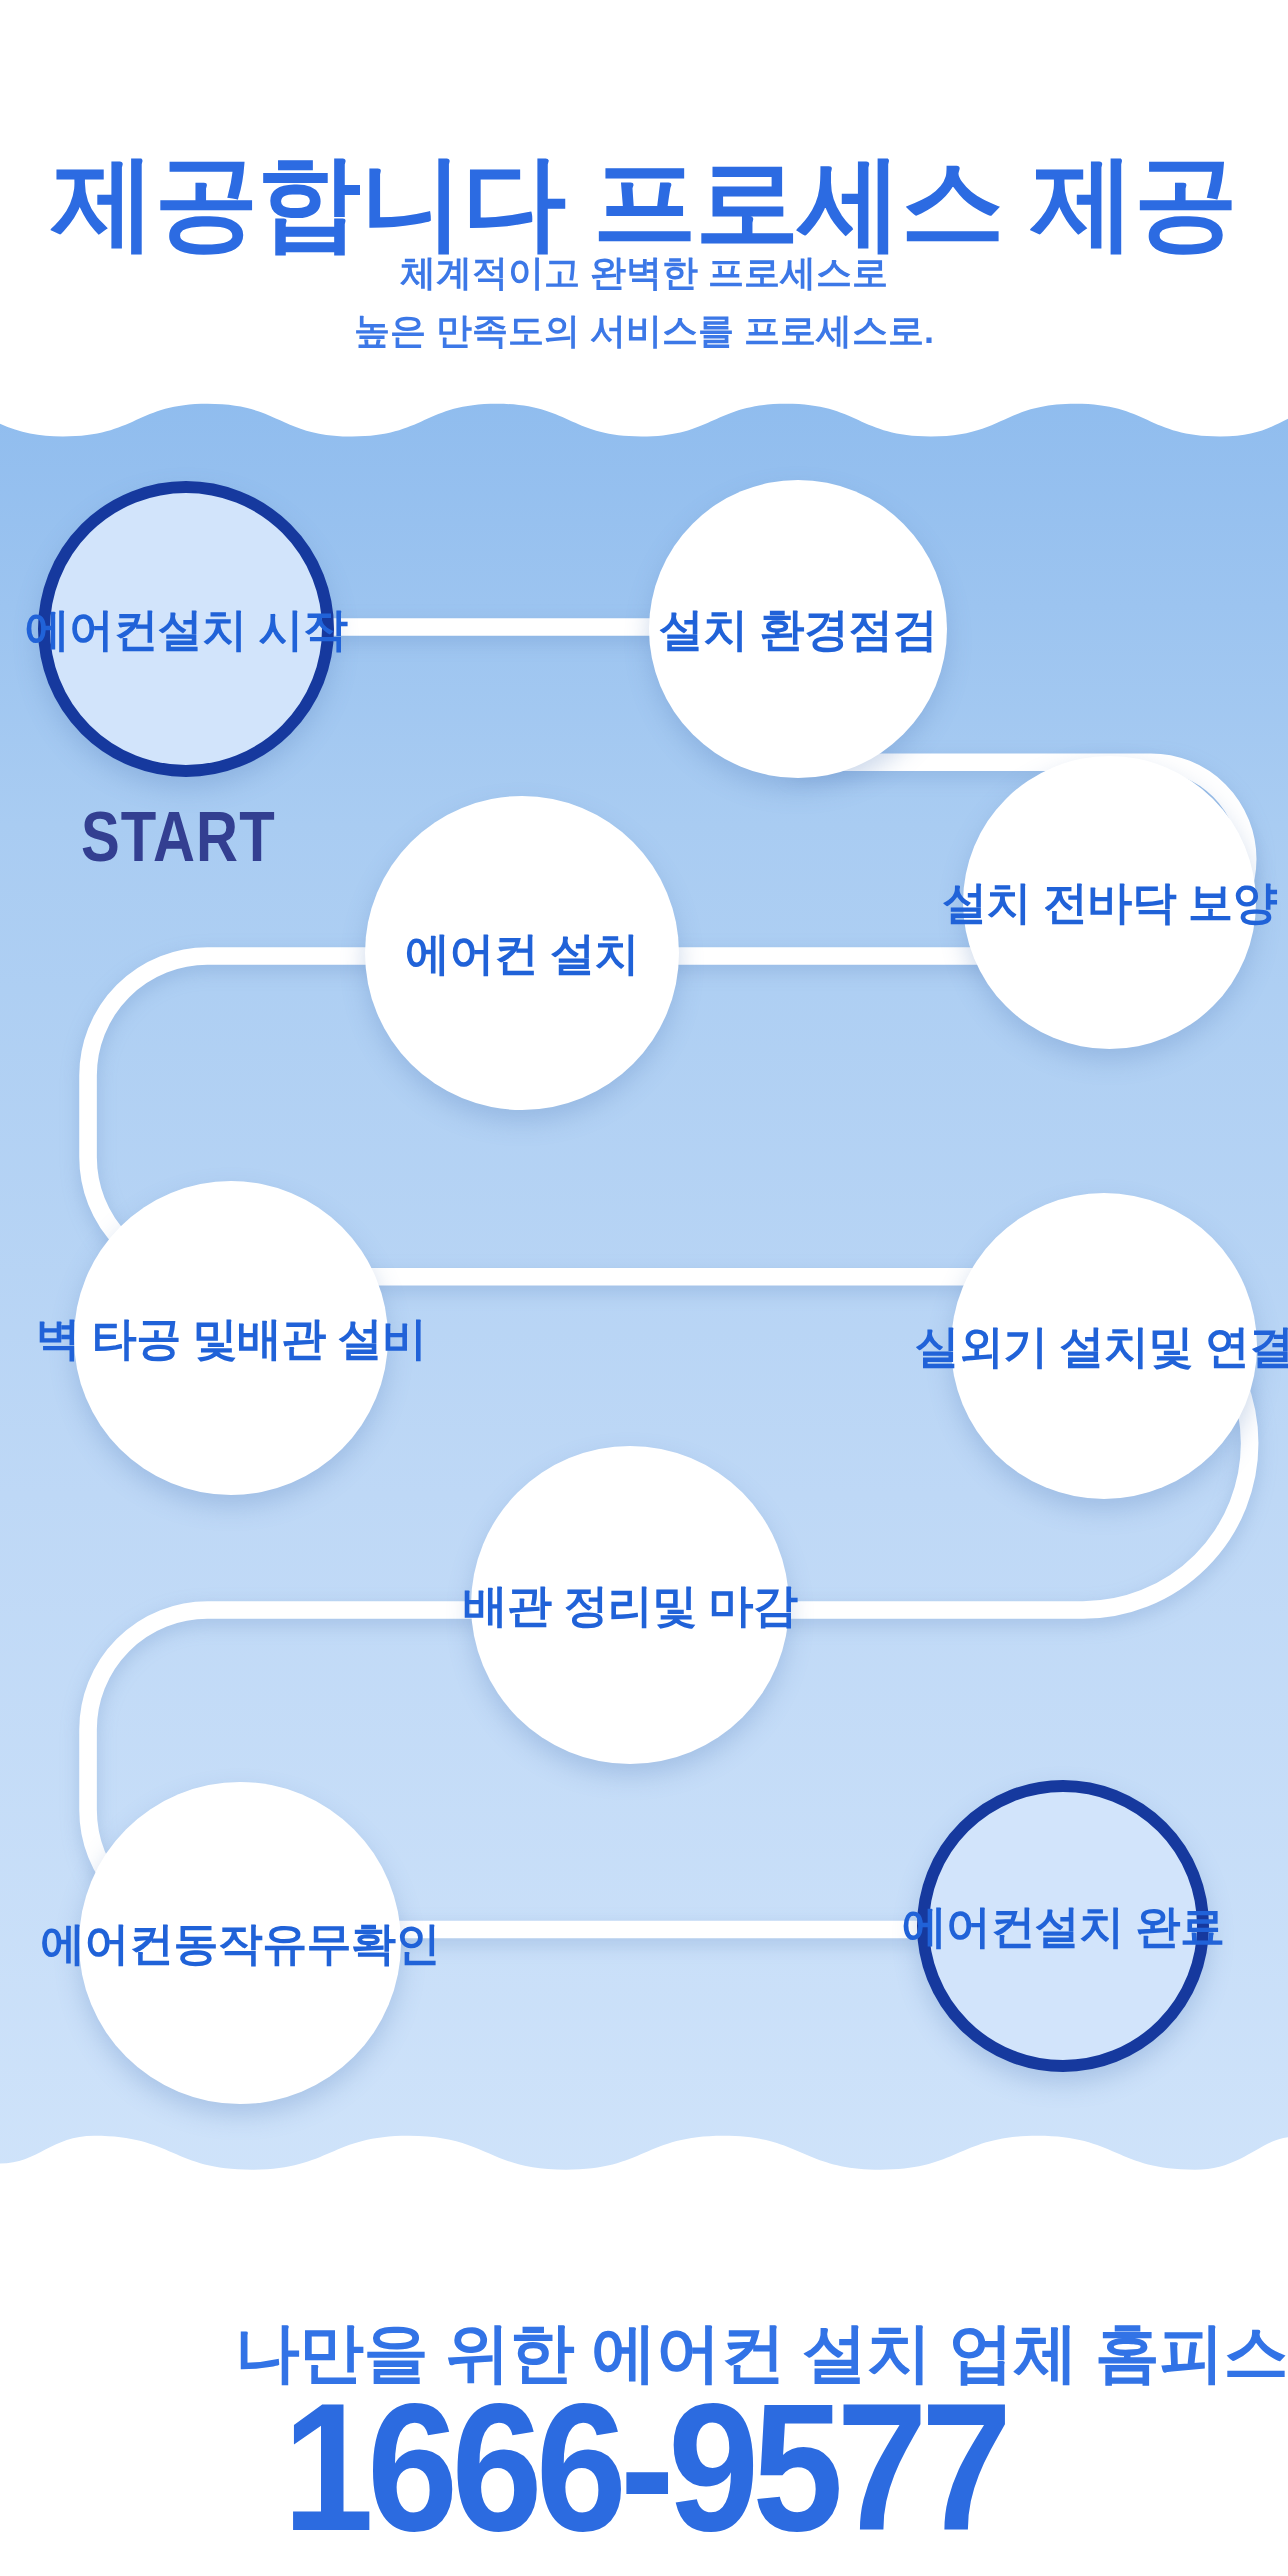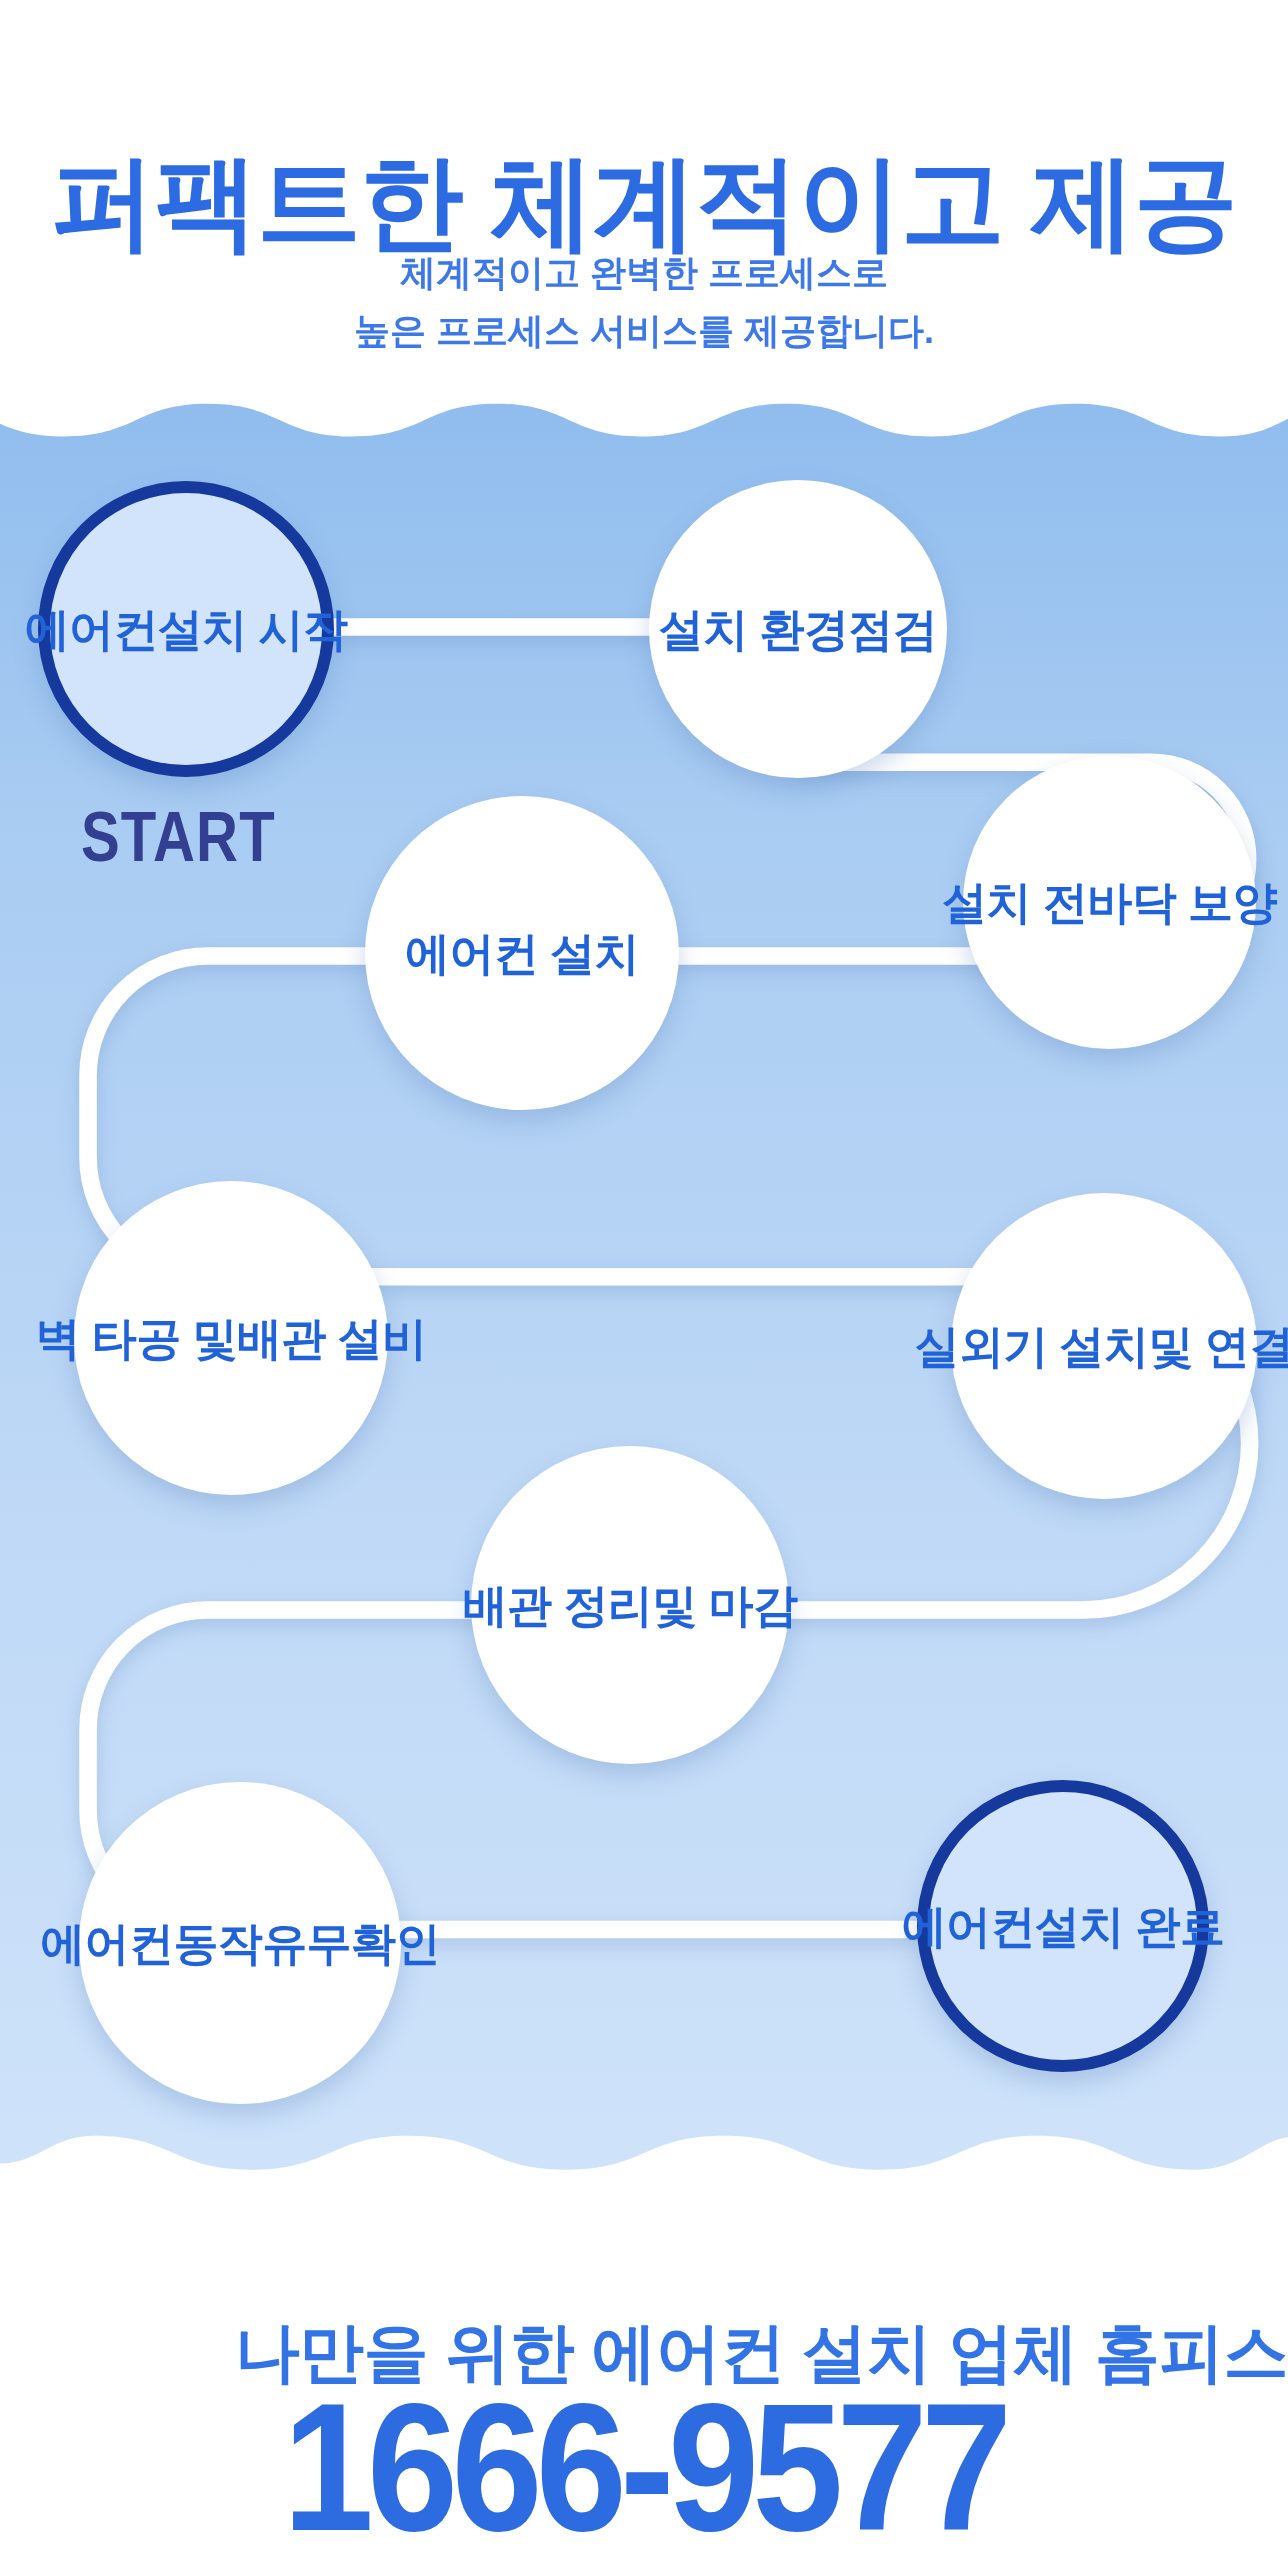--- a/index.html
+++ b/index.html
@@ -122,24 +122,24 @@
                H 1722
                A 265 265 0 0 1 1722 2560
                H 330
                A 190 190 0 0 0 140 2750
                V 2878
                A 190 190 0 0 0 330 3068
                H 1690"></path>
     </g>
   </svg>
 
-  <h1 class="title">퍼팩트한 체계적이고 제공</h1>
+  <h1 class="title">제공합니다 프로세스 제공</h1>
   <div class="subtitle">
     <span class="s-line">체계적이고 완벽한 프로세스로</span>
-    <span class="s-line">높은 프로세스 서비스를 제공합니다.</span>
+    <span class="s-line">높은 만족도의 서비스를 프로세스로.</span>
   </div>
 
   <div class="node accent" style="left:38px; top:481px; width:296px; height:296px;">
     <span class="nl">에어컨</span>
     <span class="nl">설치 시작</span>
   </div>
 
   <div class="start-label">START</div>
 
   <div class="node white" style="left:649px; top:480px; width:298px; height:298px;">

